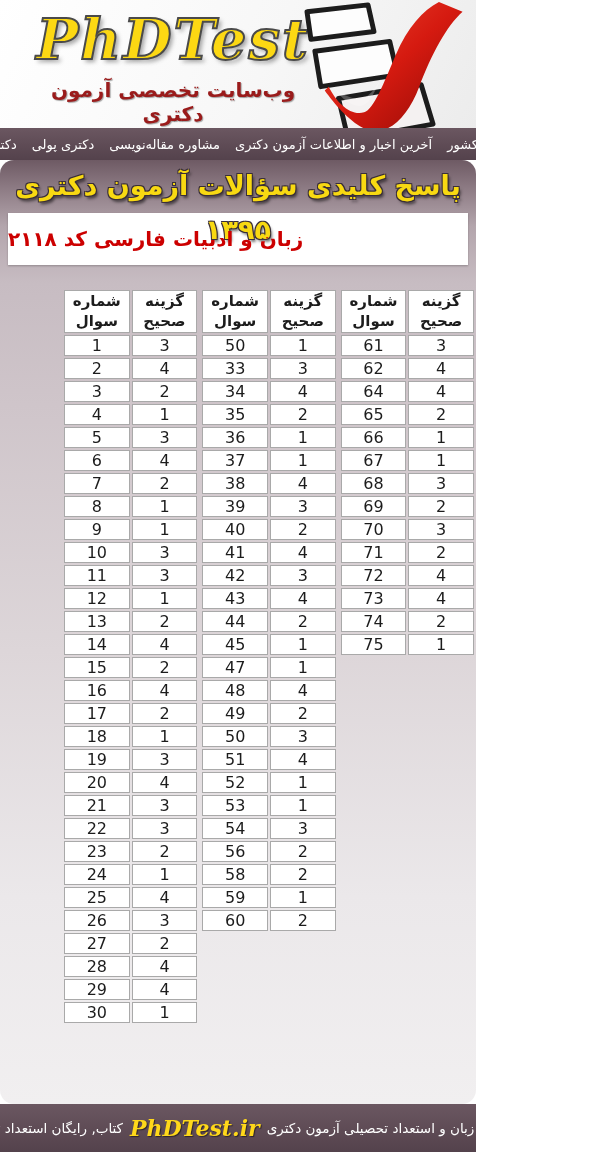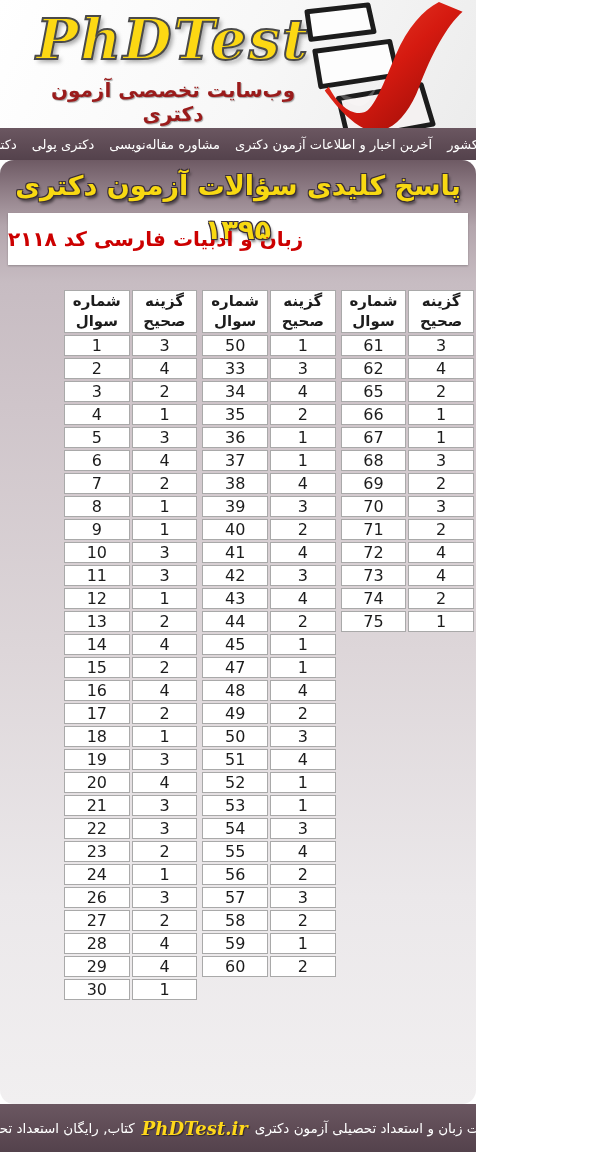--- a/index.html
+++ b/index.html
@@ -84,21 +84,21 @@
 
   
   .site-footer {
     height:48px; flex:0 0 48px; direction:rtl;
     background:linear-gradient(#6b5761,#5e4b55 55%,#54424c);
     display:flex; align-items:center; justify-content:center; gap:7px;
     color:#ffffff; font-size:13.5px; white-space:nowrap;
   }
   .site-footer .brand {
     font-family:"DejaVu Serif", serif; font-style:italic; font-weight:bold;
-    font-size:18px; color:#ffd81a; direction:ltr; cursor:pointer;
+    font-size:22px; color:#ffd81a; direction:ltr; cursor:pointer;
     text-shadow:1px 1px 1px rgba(0,0,0,.5);
   }
 </style>
 </head>
 <body>
 
 <div class="page">
 
   <header class="site-header">
     <div class="logo-block">
@@ -244,20 +244,24 @@
             </tr>
             <tr>
               <td>23</td>
               <td>2</td>
             </tr>
             <tr>
               <td>24</td>
               <td>1</td>
             </tr>
             <tr>
+              <td>25</td>
+              <td>4</td>
+            </tr>
+            <tr>
               <td>26</td>
               <td>3</td>
             </tr>
             <tr>
               <td>27</td>
               <td>2</td>
             </tr>
             <tr>
               <td>28</td>
               <td>4</td>
@@ -369,30 +373,22 @@
             </tr>
             <tr>
               <td>53</td>
               <td>1</td>
             </tr>
             <tr>
               <td>54</td>
               <td>3</td>
             </tr>
             <tr>
-              <td>55</td>
-              <td>4</td>
-            </tr>
-            <tr>
               <td>56</td>
               <td>2</td>
-            </tr>
-            <tr>
-              <td>57</td>
-              <td>3</td>
             </tr>
             <tr>
               <td>58</td>
               <td>2</td>
             </tr>
             <tr>
               <td>59</td>
               <td>1</td>
             </tr>
             <tr>
@@ -415,20 +411,24 @@
             </th>
           </tr>
         </thead>
         <tbody>
             <tr>
               <td>61</td>
               <td>3</td>
             </tr>
             <tr>
               <td>62</td>
+              <td>4</td>
+            </tr>
+            <tr>
+              <td>64</td>
               <td>4</td>
             </tr>
             <tr>
               <td>65</td>
               <td>2</td>
             </tr>
             <tr>
               <td>66</td>
               <td>1</td>
             </tr>

